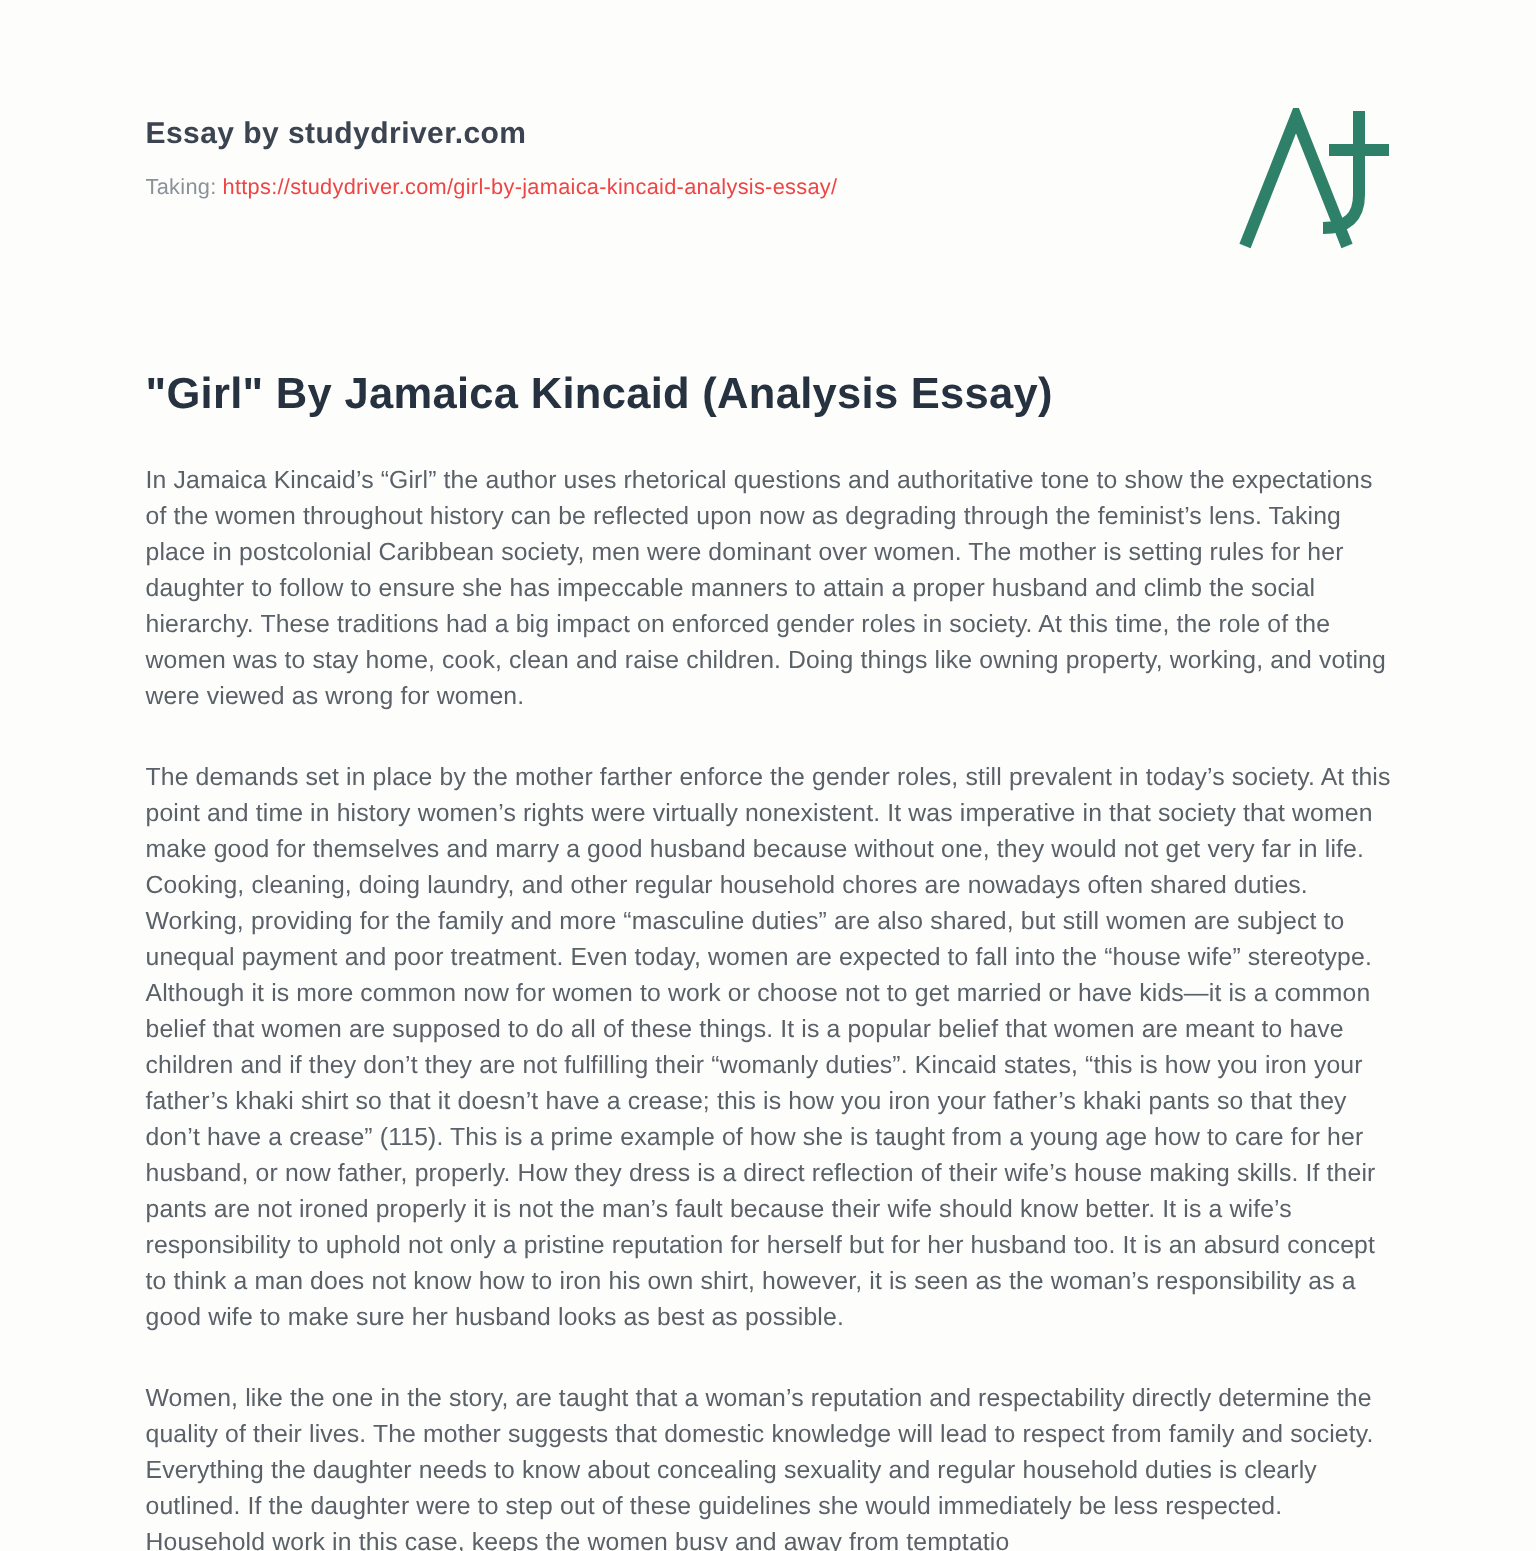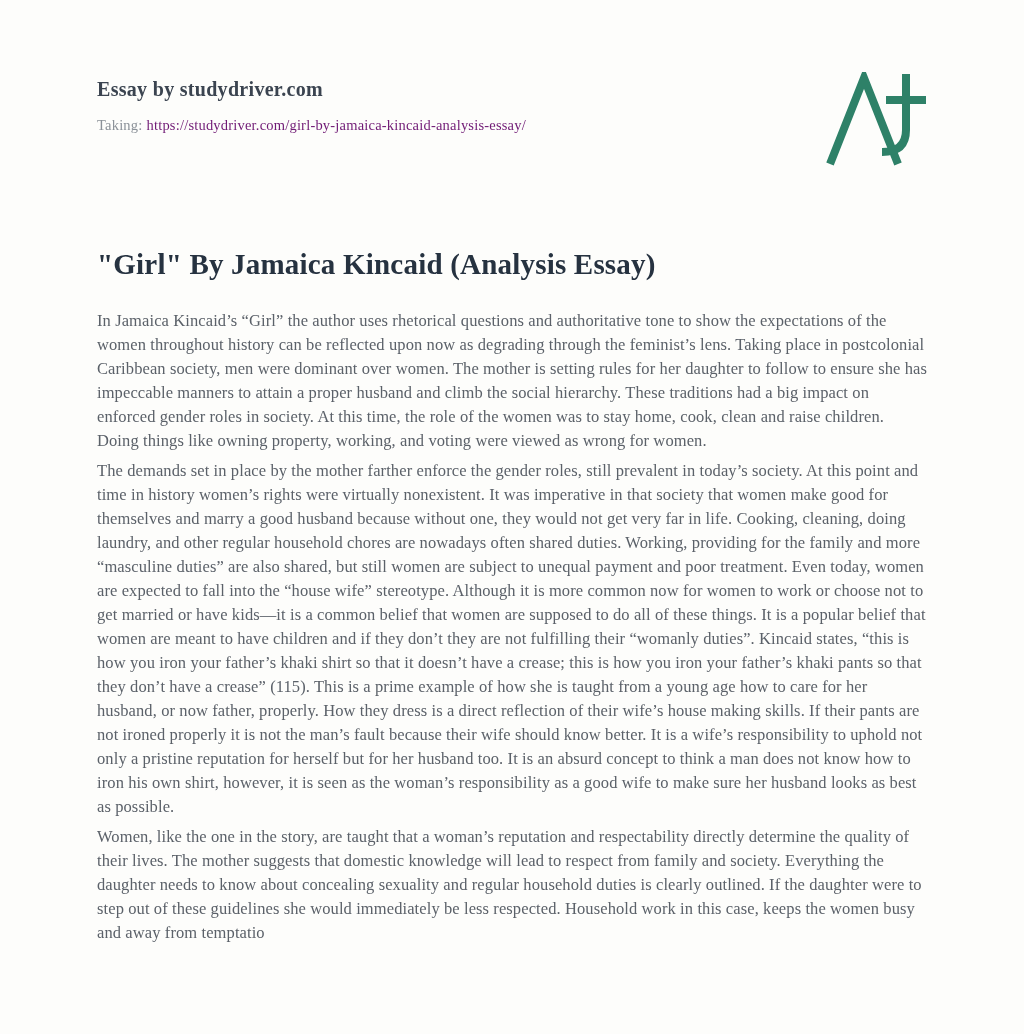--- a/index.html
+++ b/index.html
@@ -8,40 +8,39 @@
     background: #f4f4f2;
     font-family: "Liberation Sans", sans-serif;
   }
   .page {
     position: relative;
     width: 1024px;
     height: 1034px;
     margin: 0 auto;
     background: #fdfdfb;
     overflow: hidden;
-    font-family: Liberation Serif, serif;
   }
   .content {
     padding: 0 97px;
   }
   .byline {
     padding-top: 78px;
     font-size: 20px;
     font-weight: 600;
     letter-spacing: 0.3px;
     color: #3b4450;
   }
   .source-line {
     margin-top: 16px;
     font-size: 14.5px;
     color: #8b9198;
     letter-spacing: 0.2px;
   }
   .source-url {
-    color: #701a75;
+    color: #ef4444;
     text-decoration: none;
     margin-left: 4px;
   }
   .logo {
     position: absolute;
     top: 72px;
     right: 96px;
     width: 104px;
     height: 96px;
   }
@@ -55,21 +54,21 @@
   }
   .essay p {
     margin: 0;
     padding: 0;
     font-size: 16.5px;
     line-height: 24px;
     color: #5b6169;
     letter-spacing: 0.1px;
   }
   .essay p + p {
-    margin-top: 6px;
+    margin-top: 30px;
   }
   .essay {
     margin-top: 27px;
   }
 </style>
 </head>
 <body>
 
 <div class="page">
 

